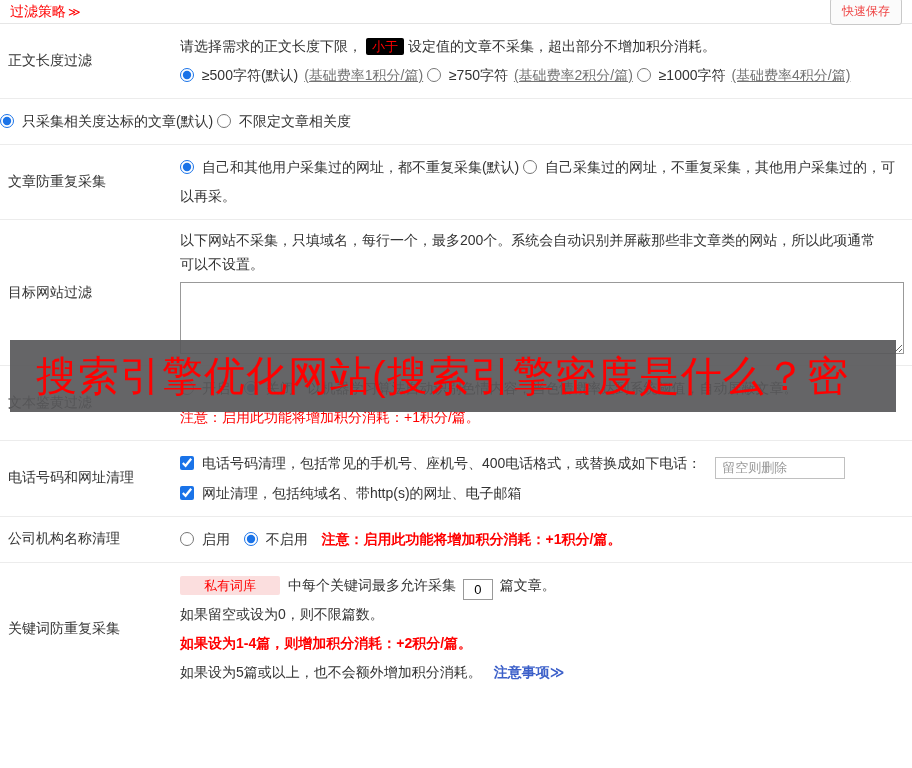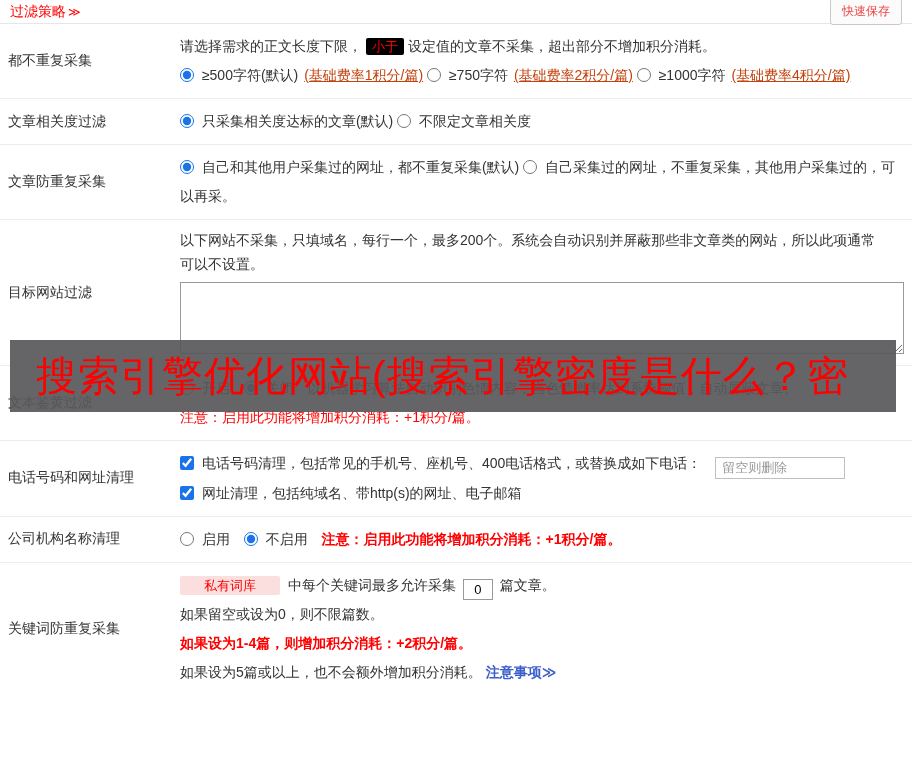--- a/index.html
+++ b/index.html
@@ -25,21 +25,21 @@
     width:180px; flex:0 0 180px; padding:8px; display:flex; align-items:center;
     color:#333;
   }
   .content-col { flex:1; padding:8px 8px 8px 0; }
   .line { line-height:29px; }
   .line.tight { line-height:24px; }
   .tag {
     color:#ff0000; background:#000000; padding:1px 6px; border-radius:2px;
     margin:0 4px; font-size:13px;
   }
-  .fee { color:#c2410c; text-decoration:underline; margin-left:2px; }
+  .fee { color:#737373; text-decoration:underline; margin-left:2px; }
   .red { color:#ff0000; }
   .red-bold { color:#ff0000; font-weight:bold; }
   input[type=radio], input[type=checkbox] {
     accent-color:#1a73e8; width:14px; height:14px;
     vertical-align:-2px; margin-right:4px; cursor:pointer;
   }
   label.option { cursor:pointer; }
   .option-inline { margin-right:10px; cursor:pointer; }
   textarea.site-box {
     width:100%; height:72px; margin-top:6px; border:1px solid #999;
@@ -51,21 +51,21 @@
   }
   .phone-input::placeholder { color:#999; }
   .count-input {
     width:30px; height:21px; border:1px solid #999; text-align:center;
     font-size:13px; font-family:inherit; vertical-align:-4px; margin:0 3px;
   }
   .badge {
     color:#ff0000; background:#fbdede; padding:2px 24px; border-radius:2px;
     font-size:13px; margin-right:4px;
   }
-  .link { color:#3b5fc9; cursor:pointer; font-weight:bold; }
+  .link { color:#3b5fc9; cursor:pointer; font-weight:bold;margin-left:8px; }
   .overlay {
     position:absolute; left:10px; top:340px; width:886px; height:72px;
     background:rgba(88,88,90,0.92);
     display:flex; align-items:center; padding-left:26px;
     white-space:nowrap; overflow:hidden; z-index:10;
   }
   .overlay-text { color:#ff0000; font-size:41px; letter-spacing:1px; }
 </style>
 </head>
 <body>
@@ -73,21 +73,21 @@
 <div class="page">
 
   <div class="header">
     <div>
       <span class="page-title">过滤策略</span><span class="title-chevron">≫</span>
     </div>
     <button class="save-btn">快速保存</button>
   </div>
 
   <div class="row">
-    <div class="label-col">都不重复采集</div>
+    <div class="label-col">正文长度过滤</div>
     <div class="content-col">
       <div class="line">
         <span>请选择需求的正文长度下限，</span><span class="tag">小于</span><span>设定值的文章不采集，超出部分不增加积分消耗。</span>
       </div>
       <label class="line option">
         <input type="radio" name="len" checked="" style="">
         <span>≥500字符(默认)</span>
         <span class="fee">(基础费率1积分/篇)</span>
       </label>
       <label class="line option">
@@ -97,21 +97,20 @@
       </label>
       <label class="line option">
         <input type="radio" name="len" style="">
         <span>≥1000字符</span>
         <span class="fee">(基础费率4积分/篇)</span>
       </label>
     </div>
   </div>
 
   <div class="row">
-    <div class="label-col">文章相关度过滤</div>
     <div class="content-col">
       <label class="line option">
         <input type="radio" name="rel" checked="" style="">
         <span>只采集相关度达标的文章(默认)</span>
       </label>
       <label class="line option">
         <input type="radio" name="rel" style="">
         <span>不限定文章相关度</span>
       </label>
     </div>

